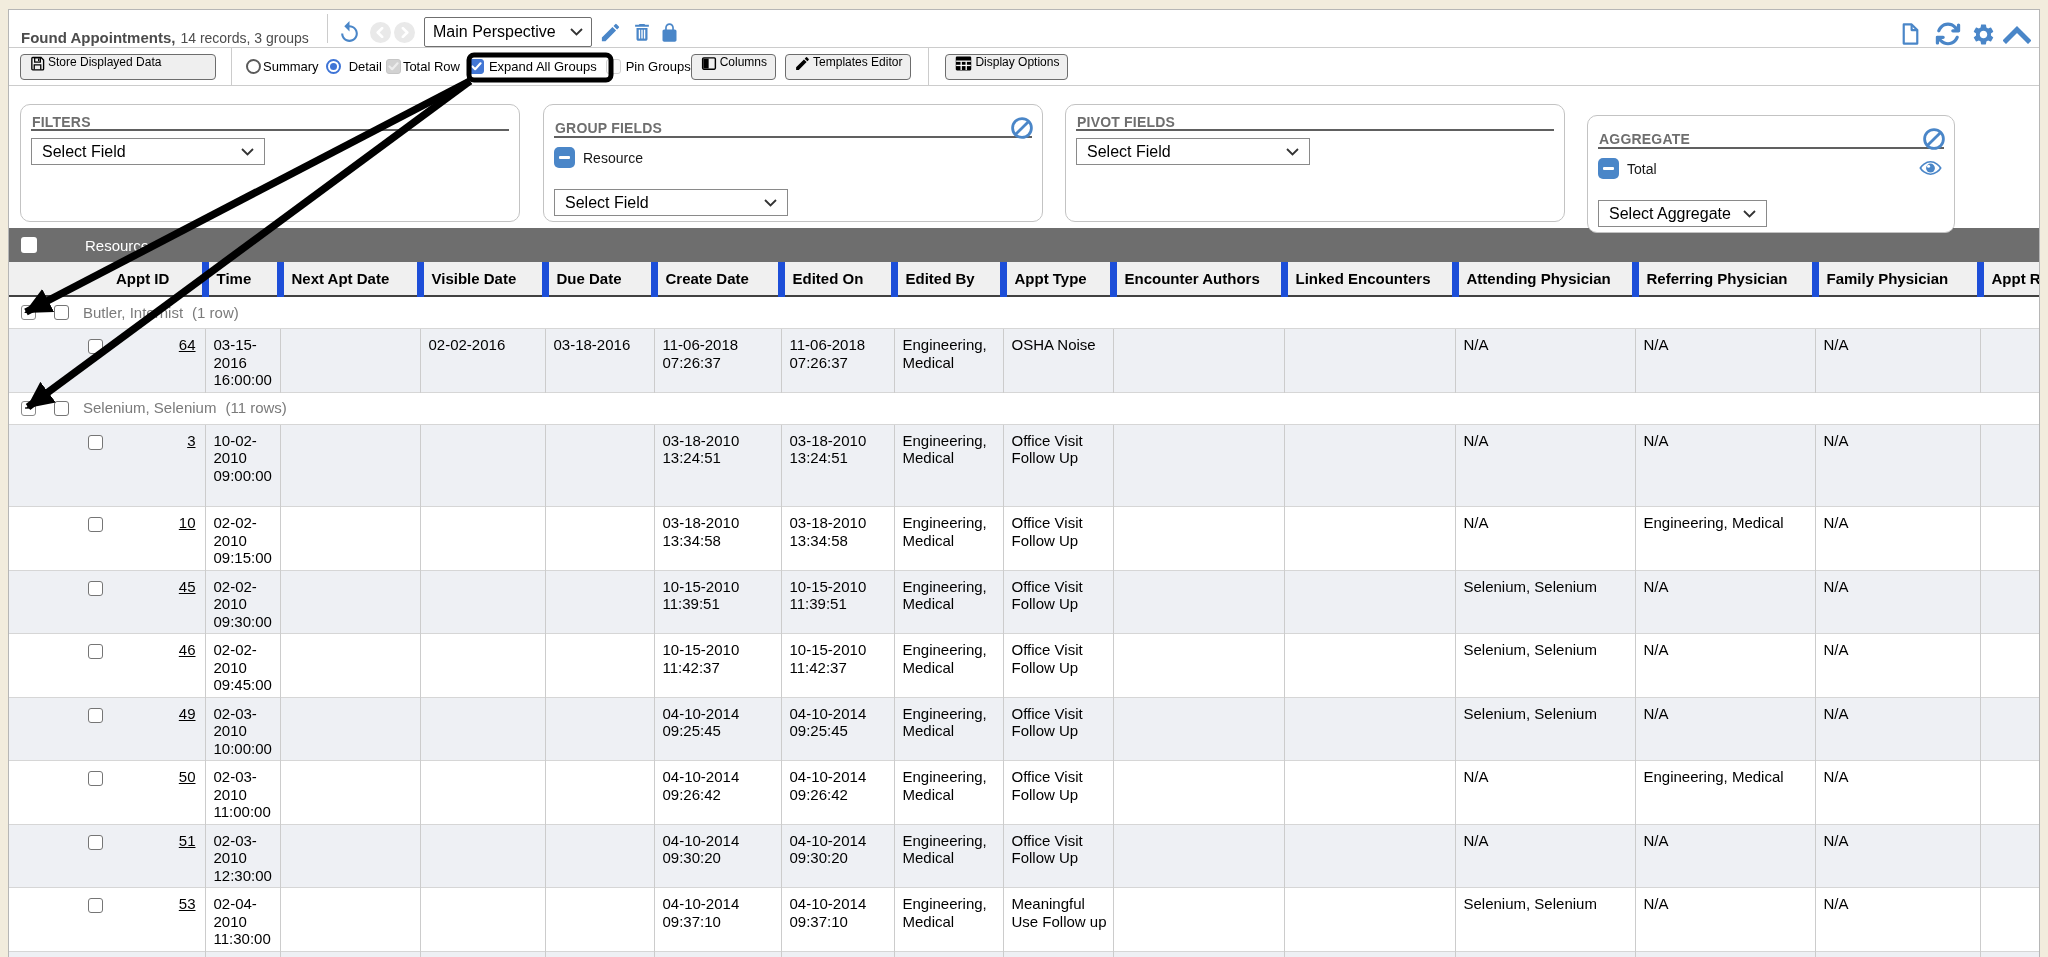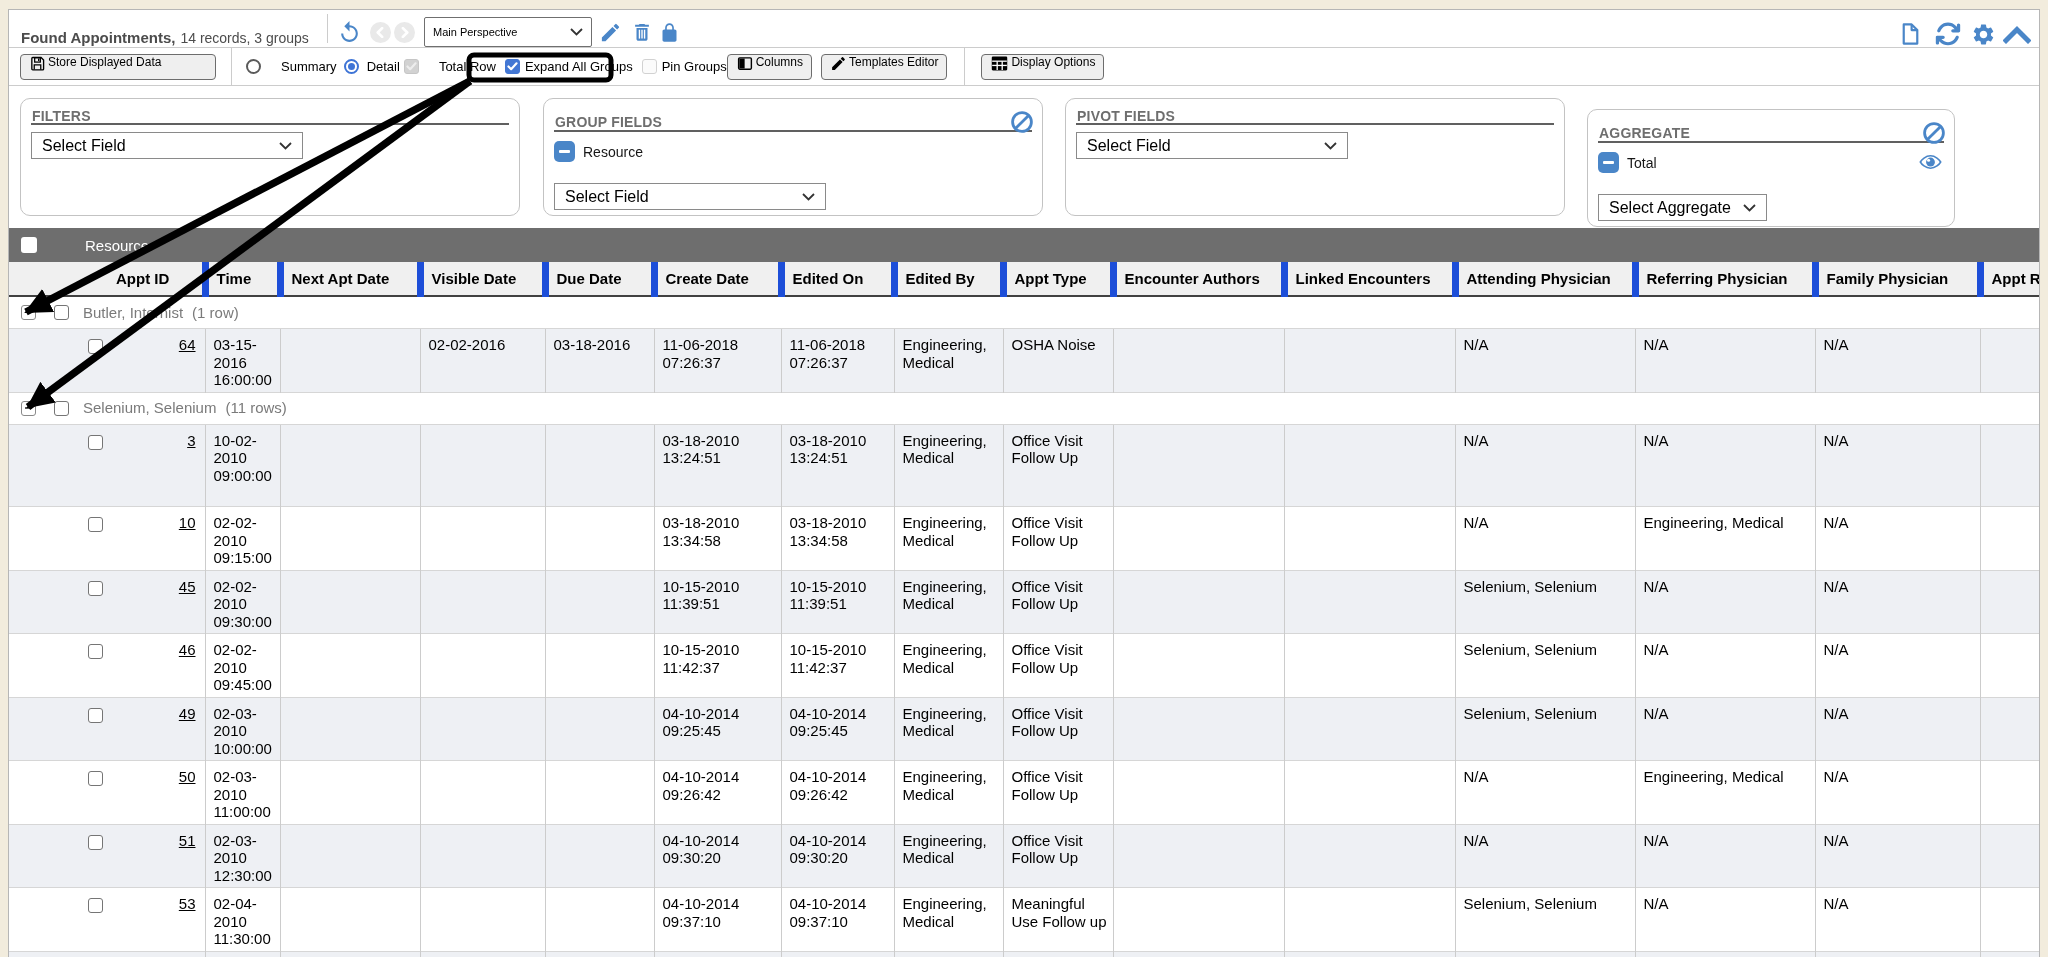--- a/index.html
+++ b/index.html
@@ -21,50 +21,50 @@
   .title-wrap { width: 318px; padding-left: 12px; white-space: nowrap; overflow: hidden; }
   .title { font-weight: bold; font-size: 15px; color: #4c4c4c; }
   .subtitle { font-size: 14px; color: #4c4c4c; margin-left: 5px; }
   .vdiv { width: 1px; align-self: stretch; background: #cccccc; }
   .tb-controls { display: flex; align-items: center; }
   .icon-btn { display: inline-flex; align-items: center; justify-content: center; }
   .circle-btn { width: 21px; height: 21px; border-radius: 50%; background: #e9e9e9;
     display: inline-flex; align-items: center; justify-content: center; }
   .sel { border: 1px solid #6f6f6f; border-radius: 2px; background: #fff; height: 30px;
     display: flex; align-items: center; justify-content: space-between; padding: 0 8px;
-    font-size: 11px; color: #000; }
+    font-size: 16px; color: #000; }
   .sel-main { width: 168px; margin-left: 9px; margin-right: 7px; }
   .tb-right { margin-left: auto; display: flex; align-items: center; padding-right: 8px; }
   .tb-right .icon-btn { margin-left: 0; }
   
   .toolbar { height: 38px; border-bottom: 1px solid #cccccc; display: flex; align-items: center; font-size: 13px; color: #000; }
   .btn { height: 26px; background: #efefef; border: 1px solid #6d6d6d; border-radius: 4px;
     display: inline-flex; font-size: 12px; color: #000; padding: 0 8px; gap: 2px; white-space: nowrap; }
   .btn-store { margin-left: 11px; width: 196px; }
   .toolbar .vdiv { margin-left: 15px; }
   .radio { width: 15px; height: 15px; border-radius: 50%; border: 2px solid #5a5a5a; background: #fff; display: inline-block; }
   .radio.checked { border-color: #3e74d6; position: relative; }
   .radio.checked::after { content: ""; position: absolute; left: 2px; top: 2px; width: 7px; height: 7px; border-radius: 50%; background: #3e74d6; }
   .cb { width: 15px; height: 15px; border-radius: 3px; display: inline-flex; align-items: center; justify-content: center; }
   .cb-disabled { background: #d2d2d2; border: 1px solid #c6c6c6; }
   .cb-disabled svg { stroke: #ededed; }
   .cb-checked { background: #4377d4; border: 1px solid #4377d4; }
   .cb-checked svg { stroke: #fff; }
   .cb-off { background: #fbfbfb; border: 1px solid #d2d2d2; }
-  .tb-item-label { margin-left: 20px; }
+  .tb-item-label { margin-left: 2px; }
   
   .panelzone { position: relative; height: 142px; background: #fff; }
-  .panel { position: absolute; top: 12px; height: 118px; background: #fff; border: 1px solid #c3c3c3; border-radius: 10px; }
+  .panel { position: absolute; top: 18px; height: 118px; background: #fff; border: 1px solid #c3c3c3; border-radius: 10px; }
   .phead { position: relative; margin: 0 10px; padding: 8px 0 0 1px; height: 26px; border-bottom: 2px solid #606060; }
   .tall-head .phead { padding-top: 14px; height: 33px; }
   .ptitle { font-weight: bold; font-size: 14px; color: #6e6e6e; letter-spacing: 0.2px; }
   .ban { position: absolute; right: -2px; top: 9px; }
   .tall-head .ban { top: 11px; }
   .pbody { margin: 0 10px; position: relative; }
-  .psel { width: 272px; height: 27px; margin-top: 7px; font-size: 16px; border-color: #8a8a8a; border-radius: 0; padding: 0 10px 0 10px; }
+  .psel { width: 234px; height: 27px; margin-top: 7px; font-size: 16px; border-color: #8a8a8a; border-radius: 0; padding: 0 10px 0 10px; }
   .tall-head .psel { margin-top: 21px; }
   .psel-aggregate { width: 169px; }
   .chiprow { display: flex; align-items: center; margin-top: 9px; height: 21px; }
   .chip { width: 21px; height: 21px; border-radius: 5px; background: #4a86c8; display: inline-flex; align-items: center; justify-content: center; }
   .chip::after { content: ""; width: 11px; height: 3px; background: #fff; border-radius: 1px; }
   .chiplabel { font-size: 14px; color: #161616; margin-left: 8px; }
   .eye { position: absolute; right: 2px; top: 2px; }
   
   .resbar { height: 34px; background: #6e6e6e; display: flex; align-items: center; }
   .resbar .cb-bar { width: 16px; height: 16px; background: #fff; border-radius: 3px; margin-left: 12px; }

